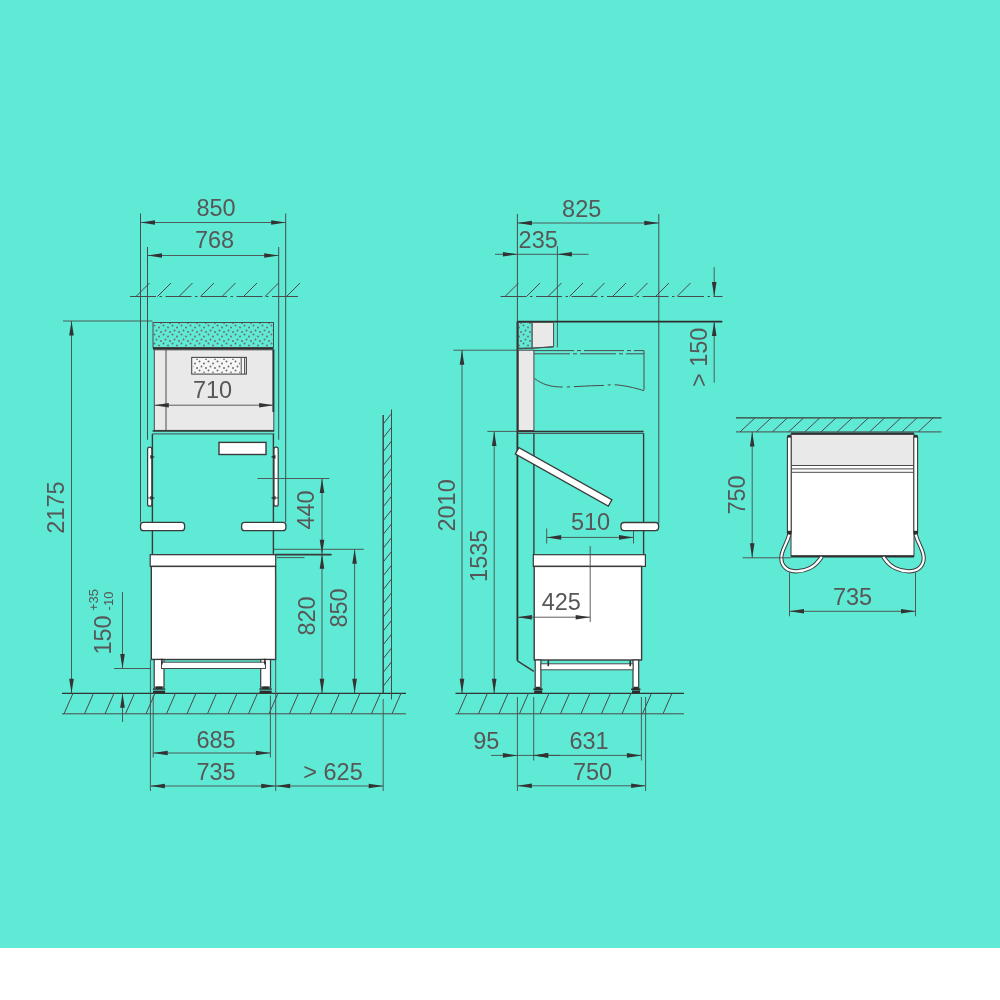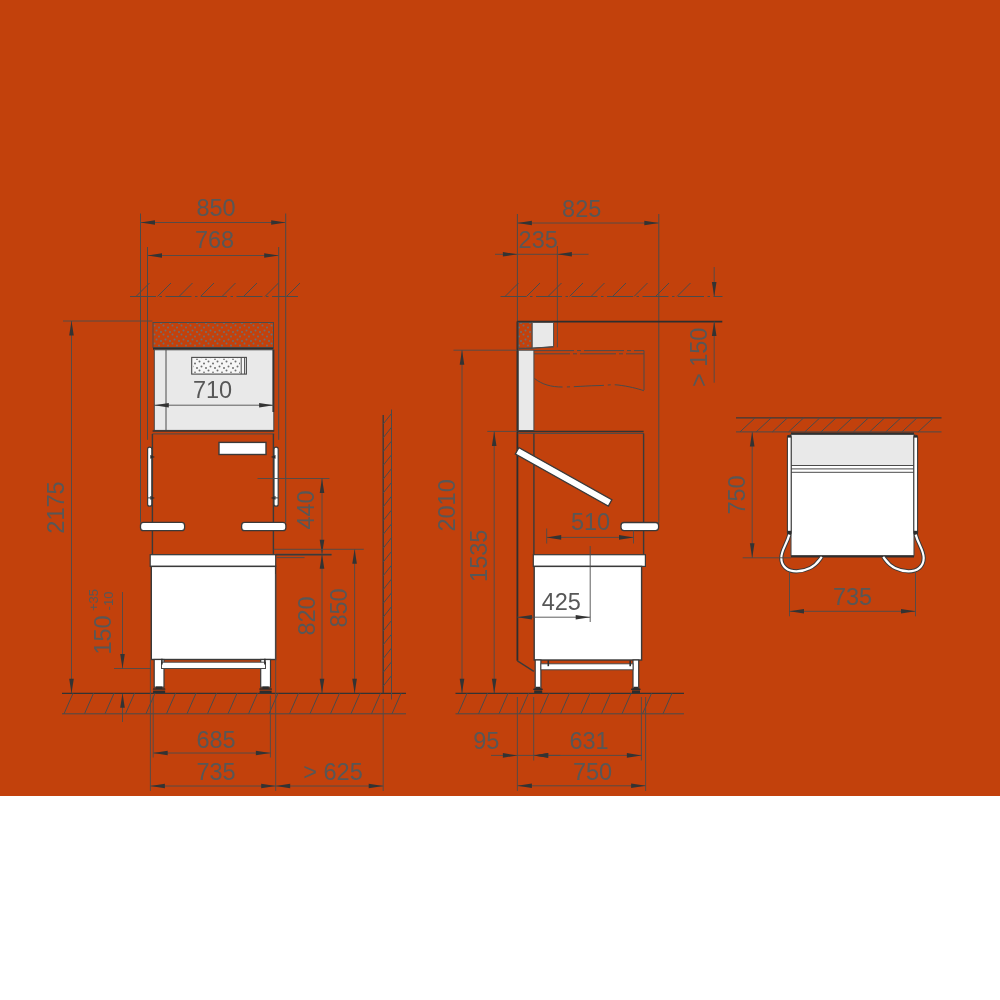--- a/index.html
+++ b/index.html
@@ -1,16 +1,16 @@
 <!DOCTYPE html>
 <html><head>
 <meta charset="utf-8">
 <style>
 html,body{margin:0;padding:0;background:#fff;}
-#page{width:1000px;height:796px;position:relative;background:#c2410c;overflow:hidden;}
+#page{width:1000px;height:948px;position:relative;background:#5eead4;overflow:hidden;}
 text{font-family:"Liberation Sans",sans-serif;fill:#575757;}
 .d{font-size:23.5px;}
 .s{font-size:13px;}
 .ol{stroke:#3a3a3a;stroke-width:1.4;fill:none;}
 .tl{stroke:#4a4a4a;stroke-width:1;fill:none;}
 .dl{stroke:#4c4c4c;stroke-width:0.9;fill:none;}
 .th{stroke:#2e2e2e;stroke-width:2;fill:none;}
 .ar{fill:#333;stroke:none;}
 .gf{fill:#e9e9e9;}
 </style>

